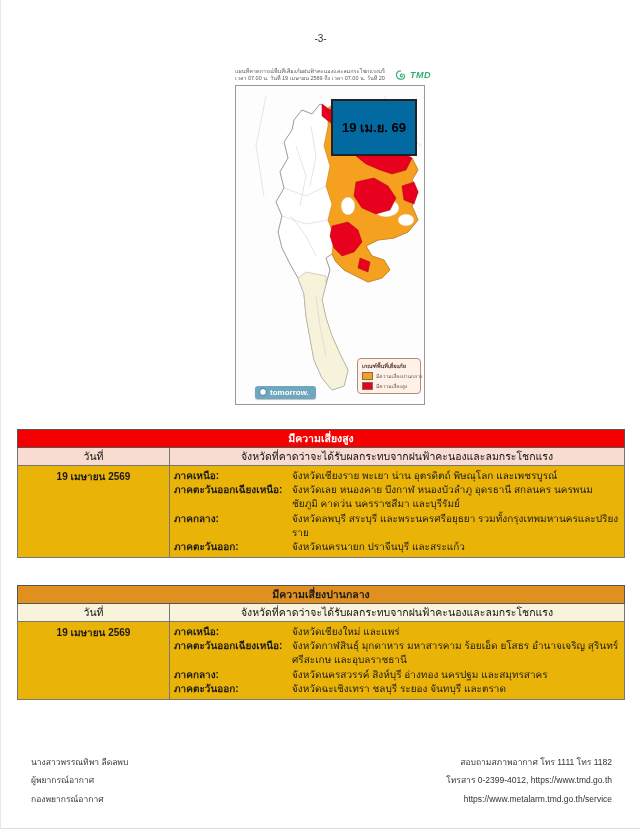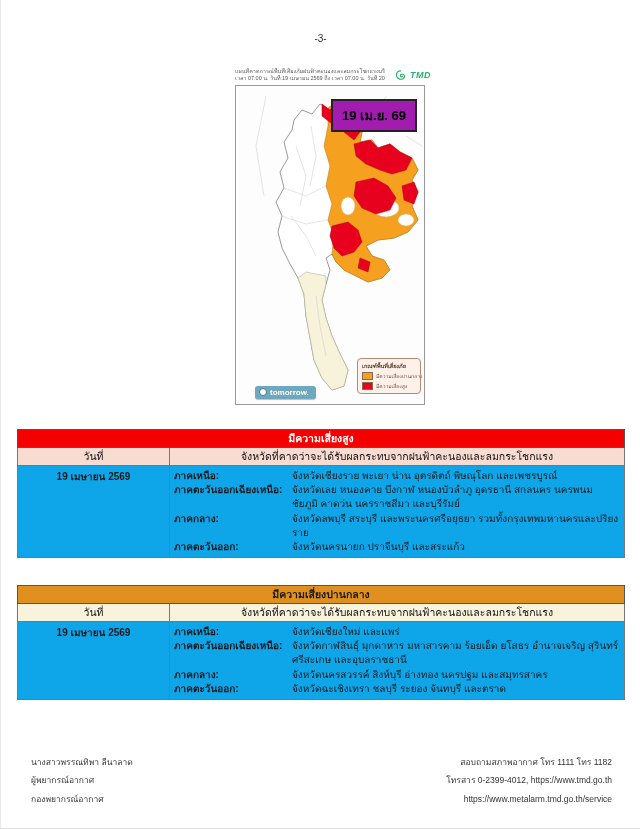--- a/index.html
+++ b/index.html
@@ -25,22 +25,22 @@
   .logo-tmd { font-size:9px; font-weight:bold; font-style:italic; color:#2eaf6e; letter-spacing:0.5px; }
 
   .map-frame {
     position:relative; width:190px; height:320px;
     border:1px solid #999; background:#fdfdfd;
   }
   .map-frame svg { display:block; }
 
   .date-badge {
     position:absolute; top:13px; right:7px;
-    background:#a21caf; border:2px solid #222;
-    padding:4px 9px; font-size:13px; font-weight:bold; color:#000;
+    background:#0369a1; border:2px solid #222;
+    padding:16px 9px; font-size:13px; font-weight:bold; color:#000;
     white-space:nowrap;
   }
 
   .map-legend {
     position:absolute; right:3px; bottom:10px; width:64px;
     background:#fdf1ea; border:1px solid #b98a72; border-radius:4px;
     padding:3px 4px;
   }
   .legend-title { font-size:5.5px; font-weight:bold; color:#5a3a2a; margin-bottom:2px; }
   .legend-row { display:flex; align-items:center; gap:3px; margin-top:2px; }
@@ -76,21 +76,21 @@
   }
   .t-high  .risk-title-row { background:#F40000; color:#ffffff; }
   .t-medium .risk-title-row { background:#E0901F; color:#1a1a1a; }
   .risk-sub-row th {
     border:1px solid #777; font-weight:normal; font-size:10.5px;
     height:18px; text-align:center; color:#111;
   }
   .t-high   .risk-sub-row th { background:#F8DCD2; }
   .t-medium .risk-sub-row th { background:#FAF3DC; }
   .col-date { width:152px; }
-  .risk-body td { border:1px solid #777; vertical-align:top; padding:3px 4px; background:#0ea5e9; }
+  .risk-body td { border:1px solid #777; vertical-align:top; padding:3px 4px; background:#eab308; }
   .date-cell { text-align:center; font-weight:bold; }
   .region-row { display:flex; align-items:flex-start; line-height:1.42; }
   .region-label { flex:0 0 118px; font-weight:bold; }
   .region-provinces { flex:1; }
 
   
   .doc-footer {
     position:absolute; left:30px; right:28px; top:753px;
     display:flex; justify-content:space-between;
     font-size:8.5px; color:#333; line-height:2.15;
@@ -226,21 +226,21 @@
           <span class="region-label">ภาคตะวันออก:</span>
           <span class="region-provinces">จังหวัดฉะเชิงเทรา ชลบุรี ระยอง จันทบุรี และตราด</span>
         </div>
       </td>
     </tr>
   </tbody>
     </table>
 
   <div class="doc-footer">
     <div class="left">
-      <div>นางสาวพรรณทิพา ลีนาลาด</div>
+      <div>นางสาวพรรณทิพา ลีดลพบ</div>
       <div>ผู้พยากรณ์อากาศ</div>
       <div>กองพยากรณ์อากาศ</div>
     </div>
     <div class="right">
       <div>สอบถามสภาพอากาศ โทร 1111 โทร 1182</div>
       <div>โทรสาร 0-2399-4012, https://www.tmd.go.th</div>
       <div>https://www.metalarm.tmd.go.th/service</div>
     </div>
   </div>
 

